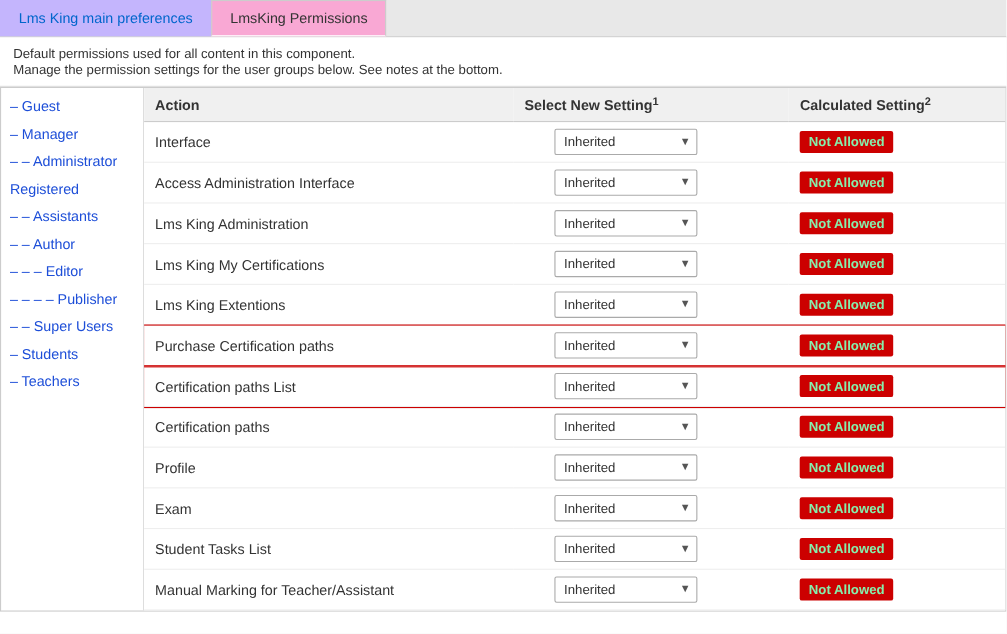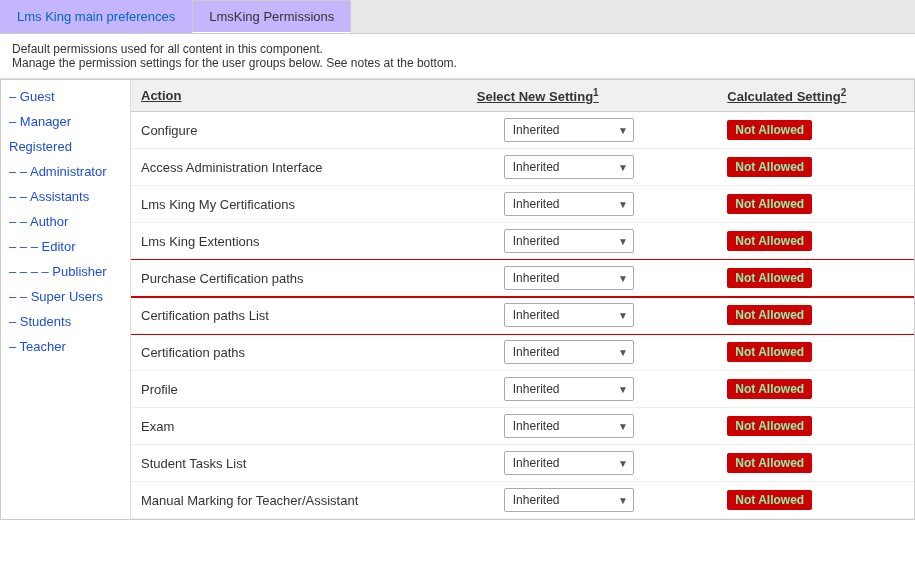--- a/index.html
+++ b/index.html
@@ -13,21 +13,21 @@
     .tab {
       padding: 8px 16px;
       cursor: pointer;
       border: 1px solid transparent;
       border-bottom: none;
       background: #c4b5fd;
       color: #0066cc;
       font-size: 13px;
     }
     .tab.active {
-      background: #c4b5fd;
+      background: #f9a8d4;
       border: 1px solid #ccc;
       border-bottom: 1px solid #fff;
       color: #333;
       font-weight: normal;
     }
 
     .main-content {
       display: flex;
       background: #fff;
       border: 1px solid #ccc;
@@ -66,21 +66,20 @@
     }
 
     table {
       width: 100%;
       border-collapse: collapse;
       font-size: 13px;
     }
     thead tr {
       background: #f0f0f0;
       border-bottom: 1px solid #ccc;
-      text-decoration: underline;
     }
     thead th {
       padding: 7px 10px;
       text-align: left;
       font-weight: bold;
       font-size: 13px;
     }
     tbody tr {
       border-bottom: 1px solid #eee;
       background: #fff;
@@ -157,48 +156,53 @@
     <div class="description">
       <div>Default permissions used for all content in this component.</div>
       <div>Manage the permission settings for the user groups below. See notes at the bottom.</div>
     </div>
 
     <div class="main-content">
 
       <div class="left-panel" id="left-panel">
           <div class="group-item"><a href="#">– Guest</a></div>
           <div class="group-item"><a href="#">– Manager</a></div>
+          <div class="group-item"><a href="#">– – Administrator</a></div>
           <div class="group-item"><a href="#">Registered</a></div>
-          <div class="group-item"><a href="#">– – Administrator</a></div>
           <div class="group-item"><a href="#">– – Assistants</a></div>
           <div class="group-item"><a href="#">– – Author</a></div>
           <div class="group-item"><a href="#">– – – Editor</a></div>
           <div class="group-item"><a href="#">– – – – Publisher</a></div>
           <div class="group-item"><a href="#">– – Super Users</a></div>
           <div class="group-item"><a href="#">– Students</a></div>
-          <div class="group-item"><a href="#">– Teacher</a></div>
+          <div class="group-item"><a href="#">– Teachers</a></div>
         </div>
 
       <div class="right-panel">
         <table id="permissions-table">
           <thead>
             <tr>
               <th id="col-action-header">Action</th>
               <th id="col-select-header">Select New Setting<sup>1</sup></th>
               <th id="col-calc-header">Calculated Setting<sup>2</sup></th>
             </tr>
           </thead>
           <tbody id="table-body">
               <tr>
-                <td>Configure</td>
+                <td>Interface</td>
                 <td><div class="select-wrapper"><select><option value="Inherited">Inherited</option><option value="Allowed">Allowed</option><option value="Not Allowed">Not Allowed</option></select><span class="select-arrow">▼</span></div></td>
                 <td><span class="badge-not-allowed">Not Allowed</span></td>
               </tr>
               <tr>
                 <td>Access Administration Interface</td>
+                <td><div class="select-wrapper"><select><option value="Inherited">Inherited</option><option value="Allowed">Allowed</option><option value="Not Allowed">Not Allowed</option></select><span class="select-arrow">▼</span></div></td>
+                <td><span class="badge-not-allowed">Not Allowed</span></td>
+              </tr>
+              <tr>
+                <td>Lms King Administration</td>
                 <td><div class="select-wrapper"><select><option value="Inherited">Inherited</option><option value="Allowed">Allowed</option><option value="Not Allowed">Not Allowed</option></select><span class="select-arrow">▼</span></div></td>
                 <td><span class="badge-not-allowed">Not Allowed</span></td>
               </tr>
               <tr>
                 <td>Lms King My Certifications</td>
                 <td><div class="select-wrapper"><select><option value="Inherited">Inherited</option><option value="Allowed">Allowed</option><option value="Not Allowed">Not Allowed</option></select><span class="select-arrow">▼</span></div></td>
                 <td><span class="badge-not-allowed">Not Allowed</span></td>
               </tr>
               <tr>
                 <td>Lms King Extentions</td>

